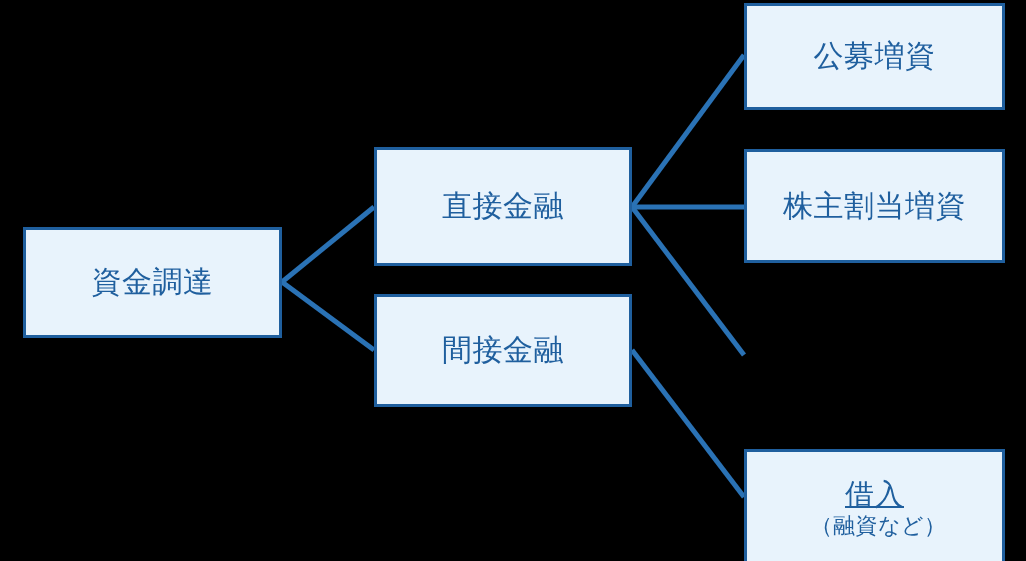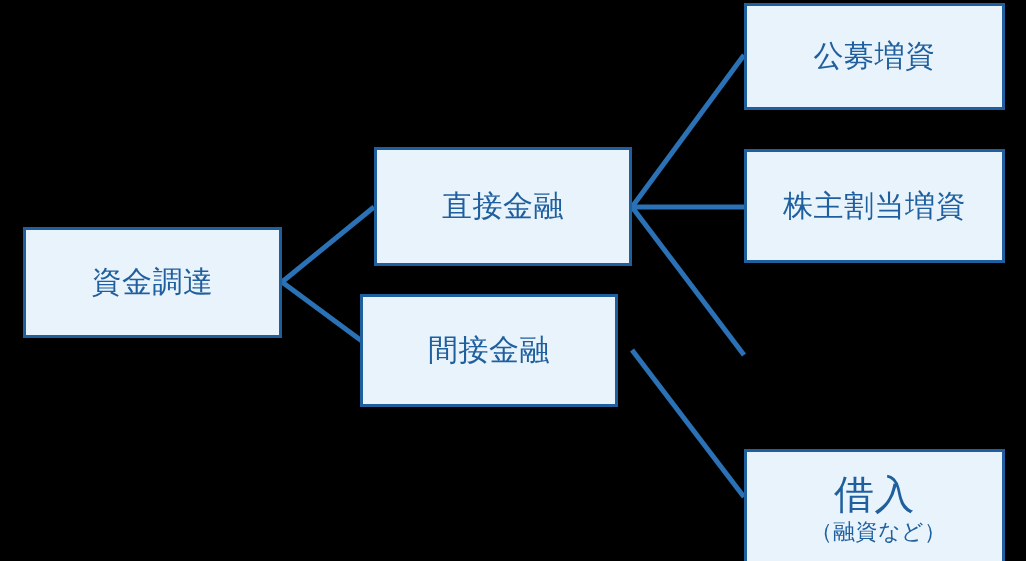--- a/index.html
+++ b/index.html
@@ -55,21 +55,21 @@
     height: 111px;
   }
   
   #node-direct {
     left: 374px;
     top: 147px;
     width: 258px;
     height: 119px;
   }
   #node-indirect {
-    left: 360px;
+    left: 374px;
     top: 294px;
     width: 258px;
     height: 113px;
   }
   
   #node-public-offering {
     left: 744px;
     top: 3px;
     width: 261px;
     height: 107px;
@@ -85,21 +85,21 @@
     top: 298px;
     width: 261px;
     height: 112px;
   }
   #node-borrowing {
     left: 744px;
     top: 449px;
     width: 261px;
     height: 118px;
   }
-  #node-borrowing .node-label { font-size: 40px; }
+  #node-borrowing .node-label { font-size: 29px; text-decoration: underline; }
 </style>
 </head>
 <body>
 
 <div id="diagram-root">
 
   <svg id="connector-layer" width="1026" height="561" viewBox="0 0 1026 561" xmlns="http://www.w3.org/2000/svg">
     <g stroke="#2a72b5" stroke-width="5" fill="none" stroke-linecap="butt">
 
       <line x1="282" y1="282" x2="374" y2="207"></line>

